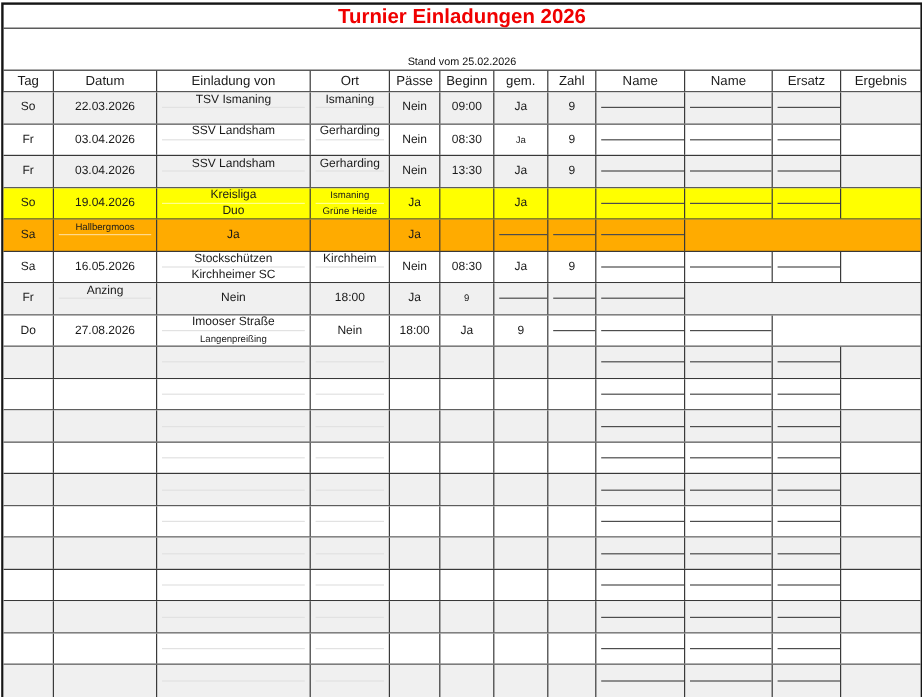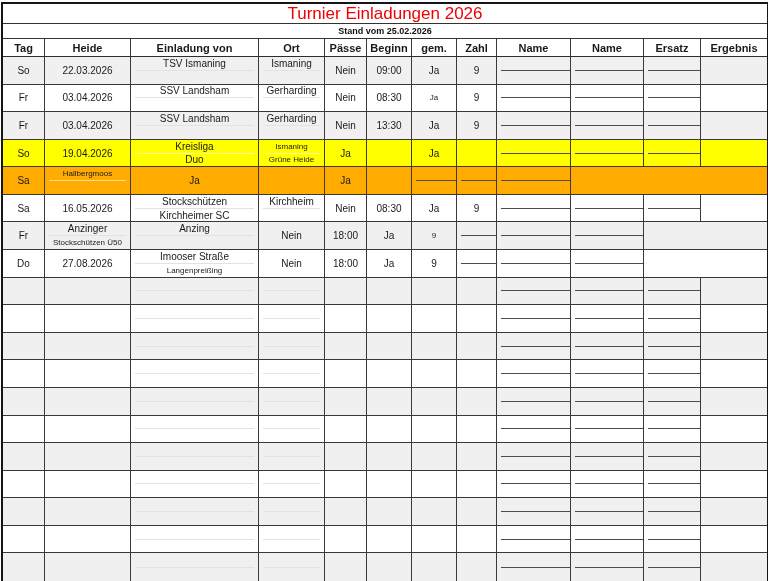--- a/index.html
+++ b/index.html
@@ -1,22 +1,22 @@
 <!DOCTYPE html>
 <html><head>
 <meta charset="utf-8">
 <style>
   html,body{margin:0;padding:0;background:#fff;}
   body{width:768px;height:581px;overflow:hidden;font-family:"Liberation Sans",sans-serif;color:#1a1a1a;}
   .sheet{position:absolute;left:1px;top:2px;width:764px;height:577px;border:2px solid #151515;background:#fff;display:flex;flex-direction:column;}
-  .title-row{height:19px;border-bottom:1.5px solid #333;display:flex;align-items:center;justify-content:center;font-weight:normal;font-size:17px;color:#f00000;}
-  .stand-row{height:14px;border-bottom:1.5px solid #333;display:flex;align-items:center;justify-content:center;font-weight:bold;font-size:9px;color:#111;}
+  .title-row{height:19px;border-bottom:1.5px solid #333;display:flex;align-items:center;justify-content:center;font-weight:bold;font-size:17px;color:#f00000;}
+  .stand-row{height:14px;border-bottom:1.5px solid #333;display:flex;align-items:center;justify-content:center;font-weight:normal;font-size:9px;color:#111;margin-top:20px;}
   .grid-row{display:grid;grid-template-columns:42px 86px 128px 66px 42px 45px 45px 40px 74px 73px 57px 1fr;}
   .header-row{height:17px;border-bottom:1.8px solid #2d2d2d;}
-  .header-row .hcell{display:flex;align-items:center;justify-content:center;font-weight:bold;font-size:11px;border-right:1.5px solid #3a3a3a;overflow:hidden;white-space:nowrap;}
+  .header-row .hcell{display:flex;align-items:center;justify-content:center;font-weight:normal;font-size:11px;border-right:1.5px solid #3a3a3a;overflow:hidden;white-space:nowrap;}
   .header-row .hcell:last-child{border-right:none;}
   .tbody{flex:1;display:grid;grid-auto-rows:1fr;}
   .trow{border-bottom:1.5px solid #383838;}
   .trow:last-child{border-bottom:none;}
   .cell{border-right:1.5px solid #3a3a3a;display:flex;align-items:center;justify-content:center;font-size:10px;overflow:hidden;white-space:nowrap;}
   .cell:last-child{border-right:none;}
   .twocell{flex-direction:column;align-items:stretch;justify-content:flex-start;}
   .tc-line{flex:1;display:flex;align-items:center;justify-content:center;overflow:hidden;white-space:nowrap;min-height:0;}
   .tc-div{height:1px;background:#e2e2e2;margin:0 4px;flex:0 0 auto;}
   .ncell{flex-direction:column;align-items:stretch;justify-content:flex-start;}
@@ -30,21 +30,21 @@
   .row-yellow .tc-div,.row-orange .tc-div{background:rgba(255,255,255,0.55);}
 </style>
 </head>
 <body>
 
 <div class="sheet">
   <div class="title-row">Turnier Einladungen 2026</div>
   <div class="stand-row">Stand vom 25.02.2026</div>
   <div class="grid-row header-row">
     <div class="hcell">Tag</div>
-    <div class="hcell">Heide</div>
+    <div class="hcell">Datum</div>
     <div class="hcell">Einladung von</div>
     <div class="hcell">Ort</div>
     <div class="hcell">Pässe</div>
     <div class="hcell">Beginn</div>
     <div class="hcell">gem.</div>
     <div class="hcell">Zahl</div>
     <div class="hcell">Name</div>
     <div class="hcell">Name</div>
     <div class="hcell">Ersatz</div>
     <div class="hcell">Ergebnis</div>
@@ -244,25 +244,20 @@
     <div class="cell ncell">
       <div class="n-half"></div>
       <div class="n-div"></div>
       <div class="n-half"></div>
     </div>
     <div class="cell"></div>
   </div>
       <div class="grid-row trow row-gray">
     <div class="cell">Fr</div>
     <div class="cell twocell">
-      <div class="tc-line">Anzinger</div>
-      <div class="tc-div"></div>
-      <div class="tc-line small">Stockschützen Ü50</div>
-    </div>
-    <div class="cell twocell">
       <div class="tc-line">Anzing</div>
       <div class="tc-div"></div>
       <div class="tc-line"></div>
     </div>
     <div class="cell">Nein</div>
     <div class="cell">18:00</div>
     <div class="cell">Ja</div>
     <div class="cell small">9</div>
     <div class="cell ncell">
       <div class="n-half"></div>

